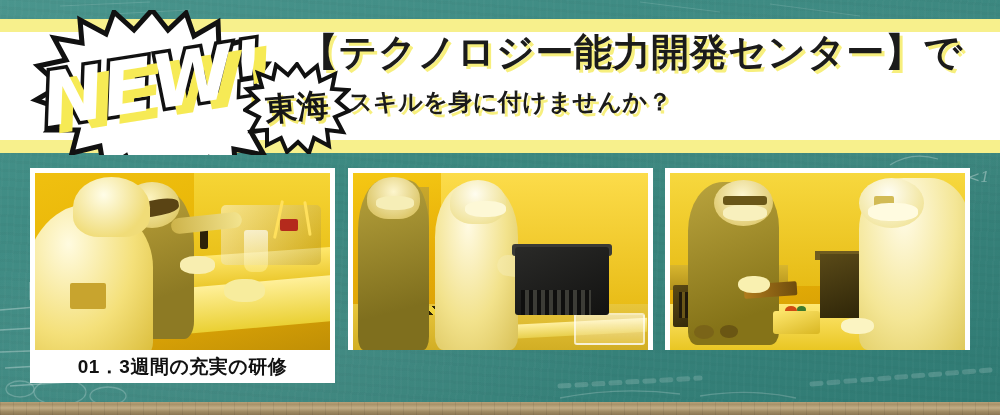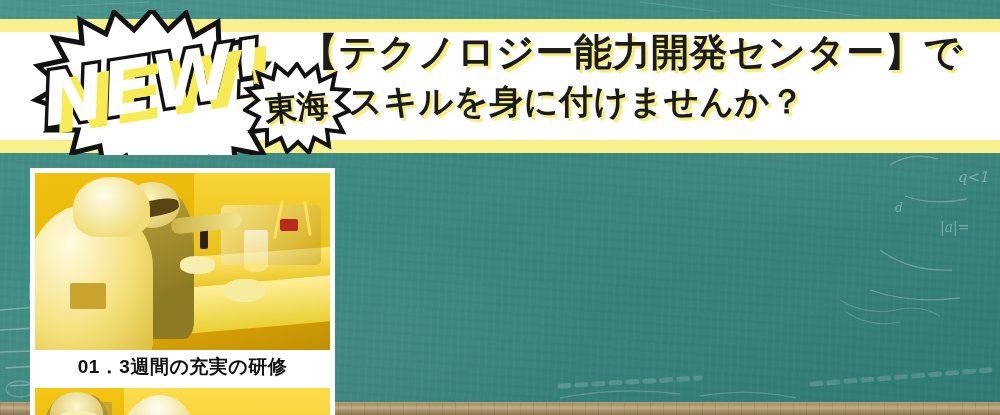--- a/index.html
+++ b/index.html
@@ -52,21 +52,21 @@
   .headline {
     position:absolute; left:300px; top:27px; width:690px;
     z-index:6;
     color:#1b1b1b;
     font-weight:700;
     letter-spacing:.5px;
     text-shadow:3px 3px 0 #f7ef7d;
     font-family:Liberation Serif, serif;
   }
   .hl-line1 { font-size:38px; line-height:50px; white-space:nowrap; }
-  .hl-line2 { font-size:34px; line-height:50px; padding-left:48px; white-space:nowrap; }
+  .hl-line2 { font-size:24px; line-height:50px; padding-left:48px; white-space:nowrap; }
 
   
   .burst-new {
     position:absolute; left:8px; top:10px; width:290px; height:145px; z-index:8;
   }
   .burst-new svg { width:100%; height:100%; display:block; }
   .new-text {
     position:absolute; left:0; top:0; width:100%; height:100%;
     display:flex; align-items:center; justify-content:center;
     transform:rotate(-9deg);
@@ -93,21 +93,21 @@
   }
   .tokai-text span {
     font-size:32px; font-weight:700; color:#161616;
     letter-spacing:0px;
     text-shadow:2px 3px 0 #f3e96e;
   }
 
   
   .cards {
     position:absolute; left:0; top:168px; width:1000px; height:228px;
-    display:flex; justify-content:space-between; padding:0 30px; z-index:4;flex-direction:column;
+    display:flex; justify-content:space-between; padding:0 30px; z-index:4;
   }
   .card { width:305px; }
   .frame {
     background:#ffffff; padding:5px 5px 0 5px;
   }
   .photo {
     position:relative; width:100%; height:177px; overflow:hidden;
     background:#e3a20a;
   }
   .cap-bar {

